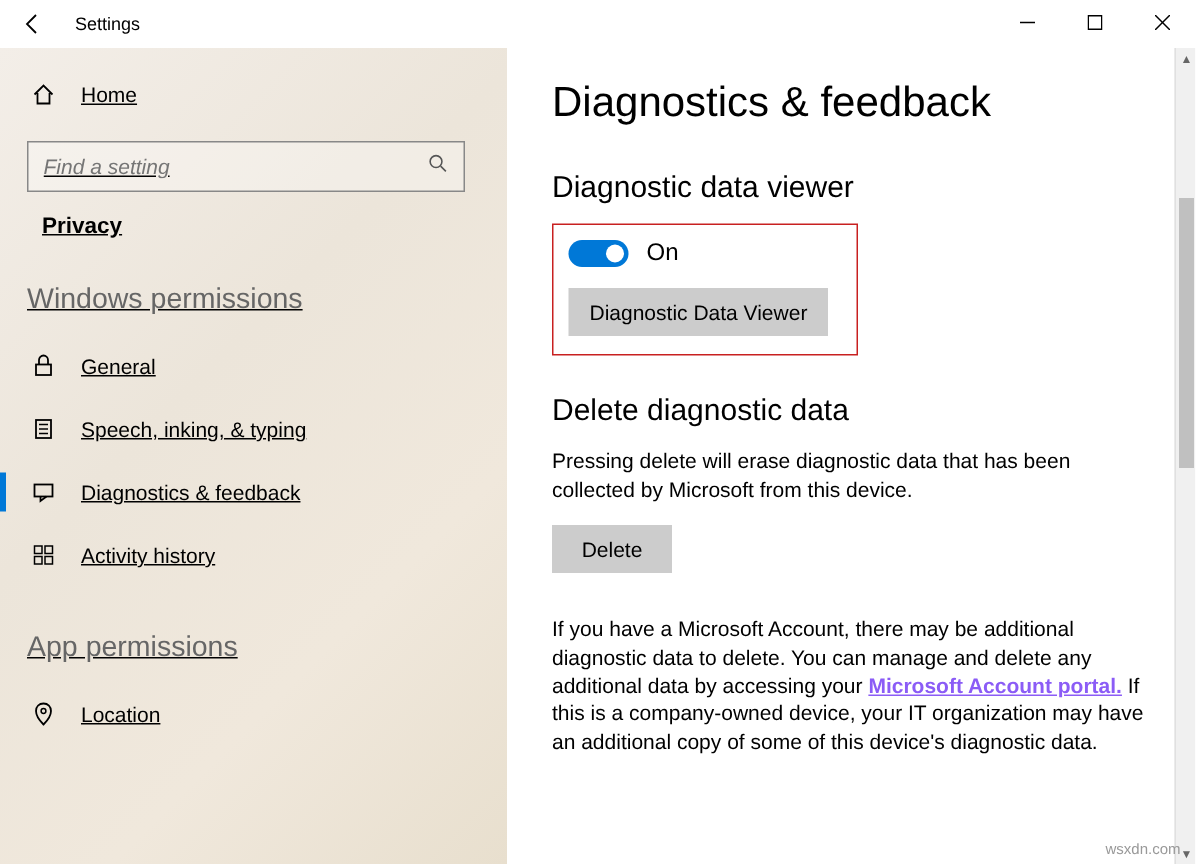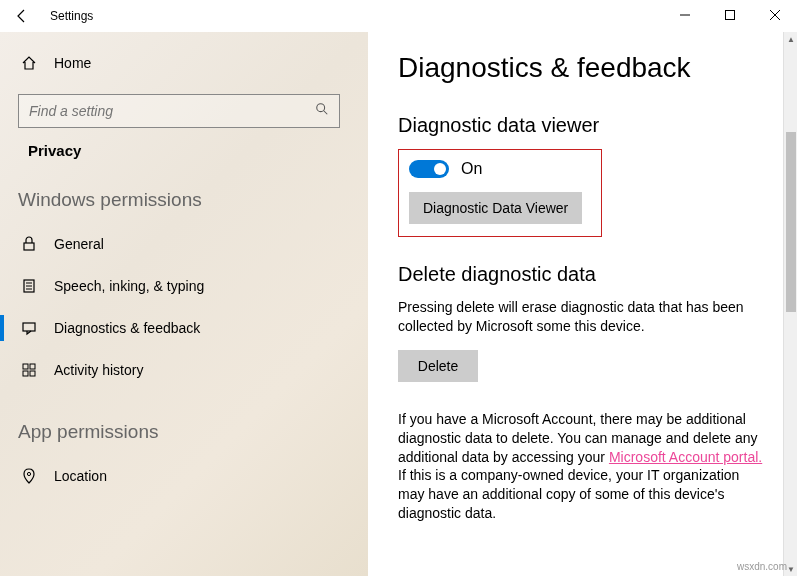--- a/index.html
+++ b/index.html
@@ -40,24 +40,25 @@
   height: 30px;
   display: flex;
   align-items: center;
   justify-content: center;
 }
 .main {
   display: flex;
   height: calc(576px - 32px);
 }
 .sidebar {
-  width: 368px;
+  width: 338px;
   background: linear-gradient(135deg, #f3eee8 0%, #ece5da 40%, #f0e8dc 70%, #e8dfce 100%);
   position: relative;
   padding: 10px 0;
+  text-decoration: underline;
 }
 .sidebar-inner { padding-left: 10px; padding-right: 20px; }
 .home-item, .nav-item {
   display: flex;
   align-items: center;
   height: 42px;
   padding: 0 10px;
   font-size: 14px;
   color: #000;
   gap: 16px;
@@ -165,21 +166,21 @@
 }
 .btn {
   display: inline-block;
   background: #ccc;
   border: none;
   padding: 8px 14px;
   font-size: 14px;
   color: #000;
 }
 .delete-btn { width: 80px; text-align: center; margin-bottom: 28px;}
-a.link { color: #ec4899; text-decoration: underline; }
+a.link { color: #8b5cf6; text-decoration: underline; font-weight: bold; }
 .watermark {
   position: absolute;
   bottom: 4px;
   right: 10px;
   font-size: 10px;
   color: #999;
 }
 .scrollbar-y {
   position: absolute;
   right: 0;
@@ -333,21 +334,21 @@
       <div class="toggle-row">
         <div class="toggle">
           <div class="knob"></div>
         </div>
         <span>On</span>
       </div>
       <button class="btn">Diagnostic Data Viewer</button>
     </div>
 
     <h2>Delete diagnostic data</h2>
-    <p>Pressing delete will erase diagnostic data that has been collected by Microsoft some this device.</p>
+    <p>Pressing delete will erase diagnostic data that has been collected by Microsoft from this device.</p>
     <button class="btn delete-btn">Delete</button>
     <p>
       <span>If you have a Microsoft Account, there may be additional diagnostic data to delete. You can manage and delete any additional data by accessing your </span><a href="#" class="link">Microsoft Account portal.</a>
       <span>If this is a company-owned device, your IT organization may have an additional copy of some of this device's diagnostic data.</span>
     </p>
 
     <div class="scrollbar-y">
       <div class="arrow top">▲</div>
       <div class="thumb"></div>
       <div class="arrow bottom">▼</div>

